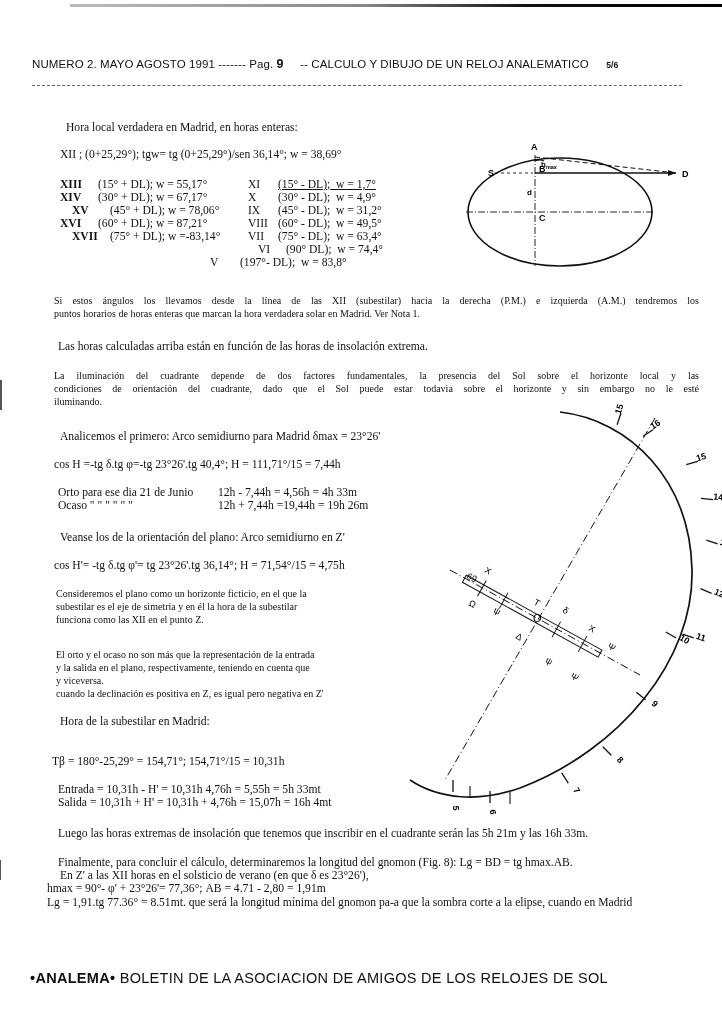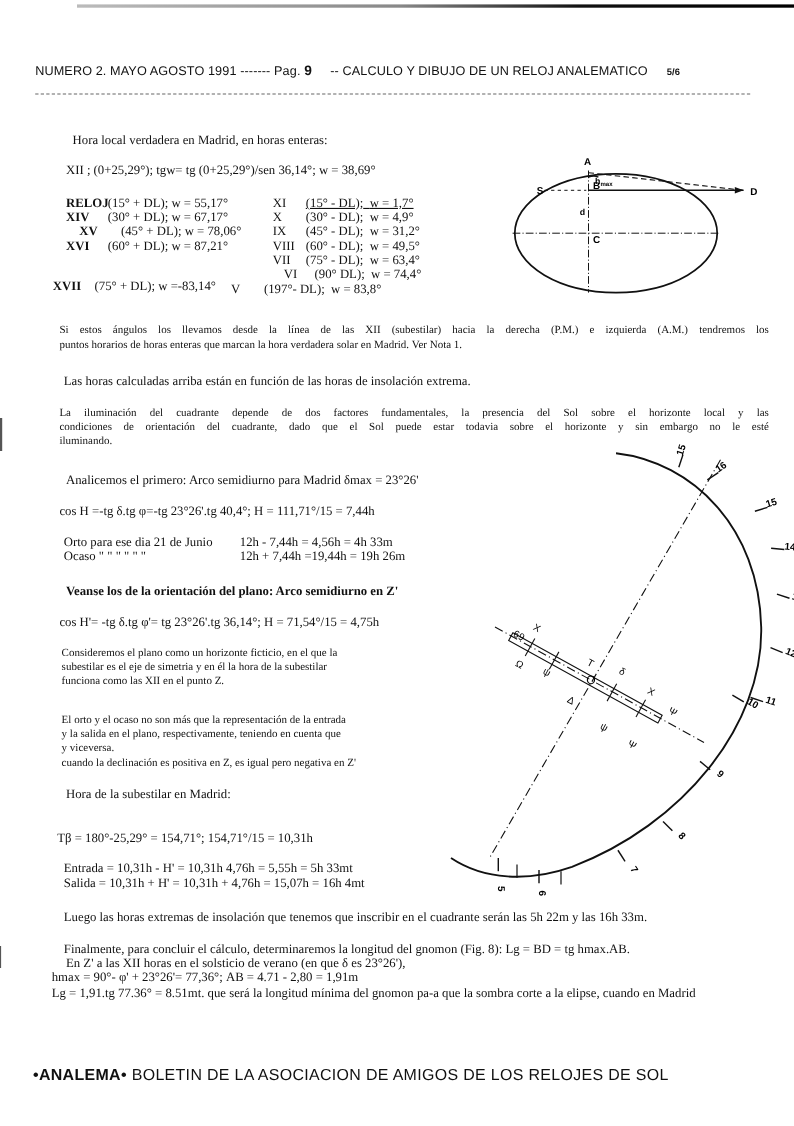--- a/index.html
+++ b/index.html
@@ -41,25 +41,25 @@
     <span>--</span>
     <span>CALCULO Y DIBUJO DE UN RELOJ ANALEMATICO</span>
     <span class="frac">5/6</span>
   </div>
   <div class="hrule"></div>
 
   <div class="t serif" style="left:66px;top:121px;">Hora local verdadera en Madrid, en horas enteras:</div>
   <div class="t serif" style="left:60px;top:148px;">XII ; (0+25,29°); tgw= tg (0+25,29°)/sen 36,14°; w = 38,69°</div>
 
   <div>
-    <div class="t serif" style="left:60px;top:178px;"><span class="b" style="display:inline-block;width:38px;">RELOJ</span><span>(15° + DL);</span> <span>w = 55,17°</span></div>
+    <div class="t serif" style="left:60px;top:178px;"><span class="b" style="display:inline-block;width:38px;">XIII</span><span>(15° + DL);</span> <span>w = 55,17°</span></div>
     <div class="t serif" style="left:60px;top:191px;"><span class="b" style="display:inline-block;width:38px;">XIV</span><span>(30° + DL);</span> <span>w = 67,17°</span></div>
     <div class="t serif" style="left:60px;top:204px;margin-left:12px;"><span class="b" style="display:inline-block;width:38px;">XV</span><span>(45° + DL);</span> <span>w = 78,06°</span></div>
     <div class="t serif" style="left:60px;top:217px;"><span class="b" style="display:inline-block;width:38px;">XVI</span><span>(60° + DL);</span> <span>w = 87,21°</span></div>
-    <div class="t serif" style="left:48px;top:230px;margin-top:24px;"><span class="b" style="display:inline-block;width:38px;">XVII</span><span>(75° + DL);</span> <span>w =-83,14°</span></div>
+    <div class="t serif" style="left:72px;top:230px;"><span class="b" style="display:inline-block;width:38px;">XVII</span><span>(75° + DL);</span> <span>w =-83,14°</span></div>
   </div>
 
   <div>
     <div class="t serif" style="left:248px;top:178px;text-decoration:underline;"><span style="display:inline-block;width:30px;">XI</span><span>(15° - DL);</span>&nbsp; <span>w = 1,7°</span></div>
     <div class="t serif" style="left:248px;top:191px;"><span style="display:inline-block;width:30px;">X</span><span>(30° - DL);</span>&nbsp; <span>w = 4,9°</span></div>
     <div class="t serif" style="left:248px;top:204px;"><span style="display:inline-block;width:30px;">IX</span><span>(45° - DL);</span>&nbsp; <span>w = 31,2°</span></div>
     <div class="t serif" style="left:248px;top:217px;"><span style="display:inline-block;width:30px;">VIII</span><span>(60° - DL);</span>&nbsp; <span>w = 49,5°</span></div>
     <div class="t serif" style="left:248px;top:230px;"><span style="display:inline-block;width:30px;">VII</span><span>(75° - DL);</span>&nbsp; <span>w = 63,4°</span></div>
     <div class="t serif" style="left:258px;top:243px;"><span style="display:inline-block;width:28px;">VI</span><span>(90°   DL);</span>&nbsp; <span>w = 74,4°</span></div>
     <div class="t serif" style="left:210px;top:256px;"><span style="display:inline-block;width:30px;">V</span><span>(197°- DL);</span>&nbsp; <span>w = 83,8°</span></div>
@@ -92,40 +92,40 @@
     <span class="lnj">La iluminación del cuadrante depende de dos factores fundamentales, la presencia del Sol sobre el horizonte local y las</span>
     <span class="lnj">condiciones de orientación del cuadrante, dado que el Sol puede estar todavia sobre el horizonte y sin embargo no le esté</span>
     <span class="ln">iluminando.</span>
   </div>
 
   <div class="t serif" style="left:60px;top:430px;">Analicemos el primero: Arco semidiurno para Madrid δmax = 23°26'</div>
   <div class="t serif" style="left:54px;top:458px;">cos H =-tg δ.tg φ=-tg 23°26'.tg 40,4°;  H = 111,71°/15 = 7,44h</div>
   <div class="t serif" style="left:58px;top:486px;"><span style="display:inline-block;width:160px;">Orto para ese dia 21 de Junio</span><span>12h - 7,44h = 4,56h = 4h 33m</span></div>
   <div class="t serif" style="left:58px;top:499px;"><span style="display:inline-block;width:160px;">Ocaso "    "   "   "   "    "</span><span>12h + 7,44h =19,44h = 19h 26m</span></div>
 
-  <div class="t serif" style="left:60px;top:531px;font-weight:bold;">Veanse los de la orientación del plano: Arco semidiurno en Z'</div>
+  <div class="t serif" style="left:60px;top:531px;">Veanse los de la orientación del plano: Arco semidiurno en Z'</div>
   <div class="t serif" style="left:54px;top:559px;">cos H'= -tg δ.tg φ'= tg 23°26'.tg 36,14°;     H = 71,54°/15 = 4,75h</div>
 
   <div class="para serif" style="left:56px;top:587px;width:340px;">
     <span class="ln">Consideremos el plano como un horizonte ficticio, en el que la</span>
     <span class="ln">subestilar es el eje de simetria y en él la hora de la subestilar</span>
     <span class="ln">funciona como las XII en el punto Z.</span>
   </div>
   <div class="para serif" style="left:56px;top:648px;width:345px;">
     <span class="ln">El orto y el ocaso no son más que la representación de la entrada</span>
     <span class="ln">y la salida en el plano, respectivamente, teniendo en cuenta que</span>
     <span class="ln">y viceversa.</span>
     <span class="ln">cuando la declinación es positiva en Z, es igual pero negativa en Z'</span>
   </div>
   <div class="t serif" style="left:60px;top:715px;">Hora de la subestilar en Madrid:</div>
   <div class="t serif" style="left:52px;top:755px;">Tβ = 180°-25,29° = 154,71°;  154,71°/15 = 10,31h</div>
   <div class="t serif" style="left:58px;top:783px;">Entrada = 10,31h - H' = 10,31h   4,76h = 5,55h  = 5h 33mt</div>
   <div class="t serif" style="left:58px;top:796px;">Salida  = 10,31h + H' = 10,31h + 4,76h = 15,07h = 16h 4mt</div>
 
-  <div class="t serif" style="left:58px;top:827px;">Luego las horas extremas de insolación que tenemos que inscribir en el cuadrante serán las 5h 22m y las 16h 33m.</div>
+  <div class="t serif" style="left:58px;top:827px;">Luego las horas extremas de insolación que tenemos que inscribir en el cuadrante serán las 5h 21m y las 16h 33m.</div>
 
   <div class="t serif" style="left:58px;top:856px;">Finalmente, para concluir el cálculo, determinaremos la longitud del gnomon (Fig. 8): Lg = BD = tg hmax.AB.</div>
   <div class="t serif" style="left:60px;top:869px;">En Z' a las XII horas en el solsticio de verano (en que δ es 23°26'),</div>
   <div class="t serif" style="left:47px;top:882px;">hmax = 90°- φ' + 23°26'= 77,36°;    AB = 4.71 - 2,80 = 1,91m</div>
   <div class="t serif" style="left:47px;top:896px;">Lg = 1,91.tg 77.36° = 8.51mt. que será la longitud mínima del gnomon pa-a que la sombra corte a la elipse, cuando en Madrid</div>
 
   <svg id="dial" style="position:absolute;left:400px;top:400px;" width="322" height="420" viewBox="0 0 322 420">
     <path d="M160,12 C230,20 290,80 292,170 C294,260 220,350 120,388 C80,402 40,400 10,380" fill="none" stroke="#111" stroke-width="1.7"></path>
     <line x1="255" y1="18" x2="45" y2="380" stroke="#111" stroke-width="1" stroke-dasharray="8,3,1,3"></line>
     <line x1="50" y1="170" x2="240" y2="275" stroke="#111" stroke-width="1" stroke-dasharray="8,3,1,3"></line>

